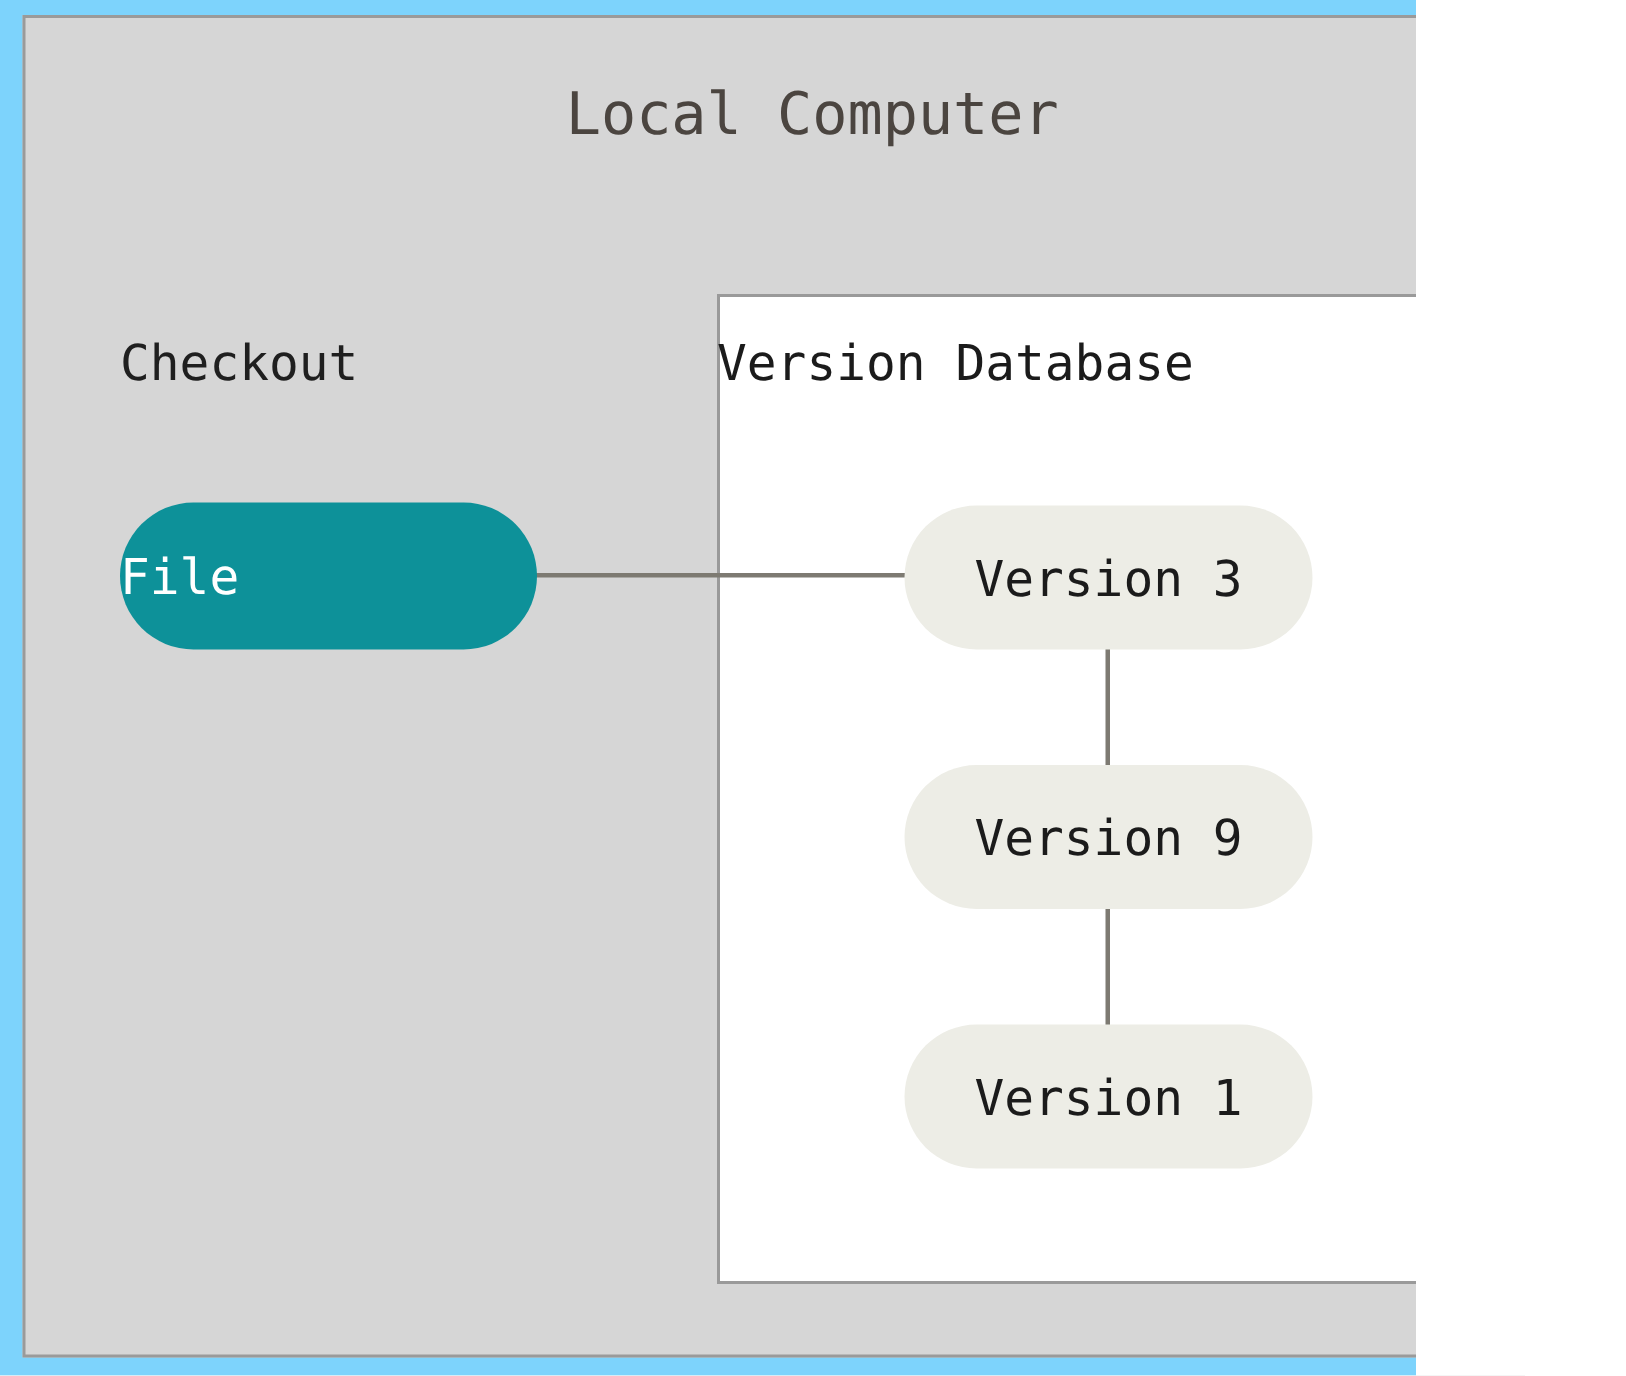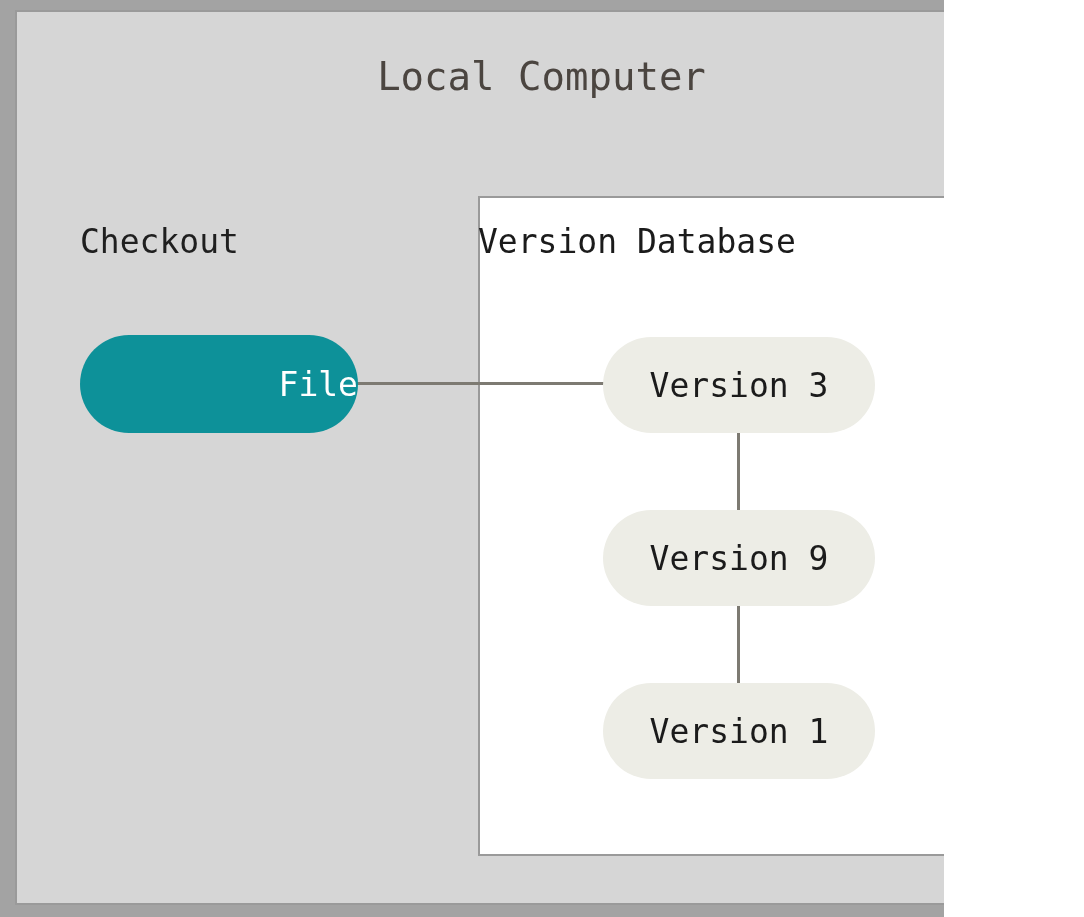--- a/index.html
+++ b/index.html
@@ -8,21 +8,21 @@
     padding: 0;
     background: #ffffff;
   }
   body {
     font-family: "DejaVu Sans Mono", "Liberation Mono", monospace;
   }
   #canvas {
     position: relative;
     width: 944px;
     height: 917px;
-    background: #a3a3a3;
+    background: #7dd3fc;
     overflow: hidden;
   }
 
   
   #local-computer-box {
     position: absolute;
     left: 15px;
     top: 10px;
     width: 1053px;
     height: 895px;
@@ -60,21 +60,21 @@
   #file-node {
     position: absolute;
     left: 80px;
     top: 335px;
     width: 278px;
     height: 98px;
     border-radius: 49px;
     background: #0d9199;
     display: flex;
     align-items: center;
-    justify-content: flex-end;
+    justify-content: flex-start;
   }
   #file-node .node-label {
     font-size: 33px;
     color: #ffffff;
     font-family: "DejaVu Sans Mono", "Liberation Mono", monospace;
     white-space: pre;
   }
 
   
   #version-database-box {

